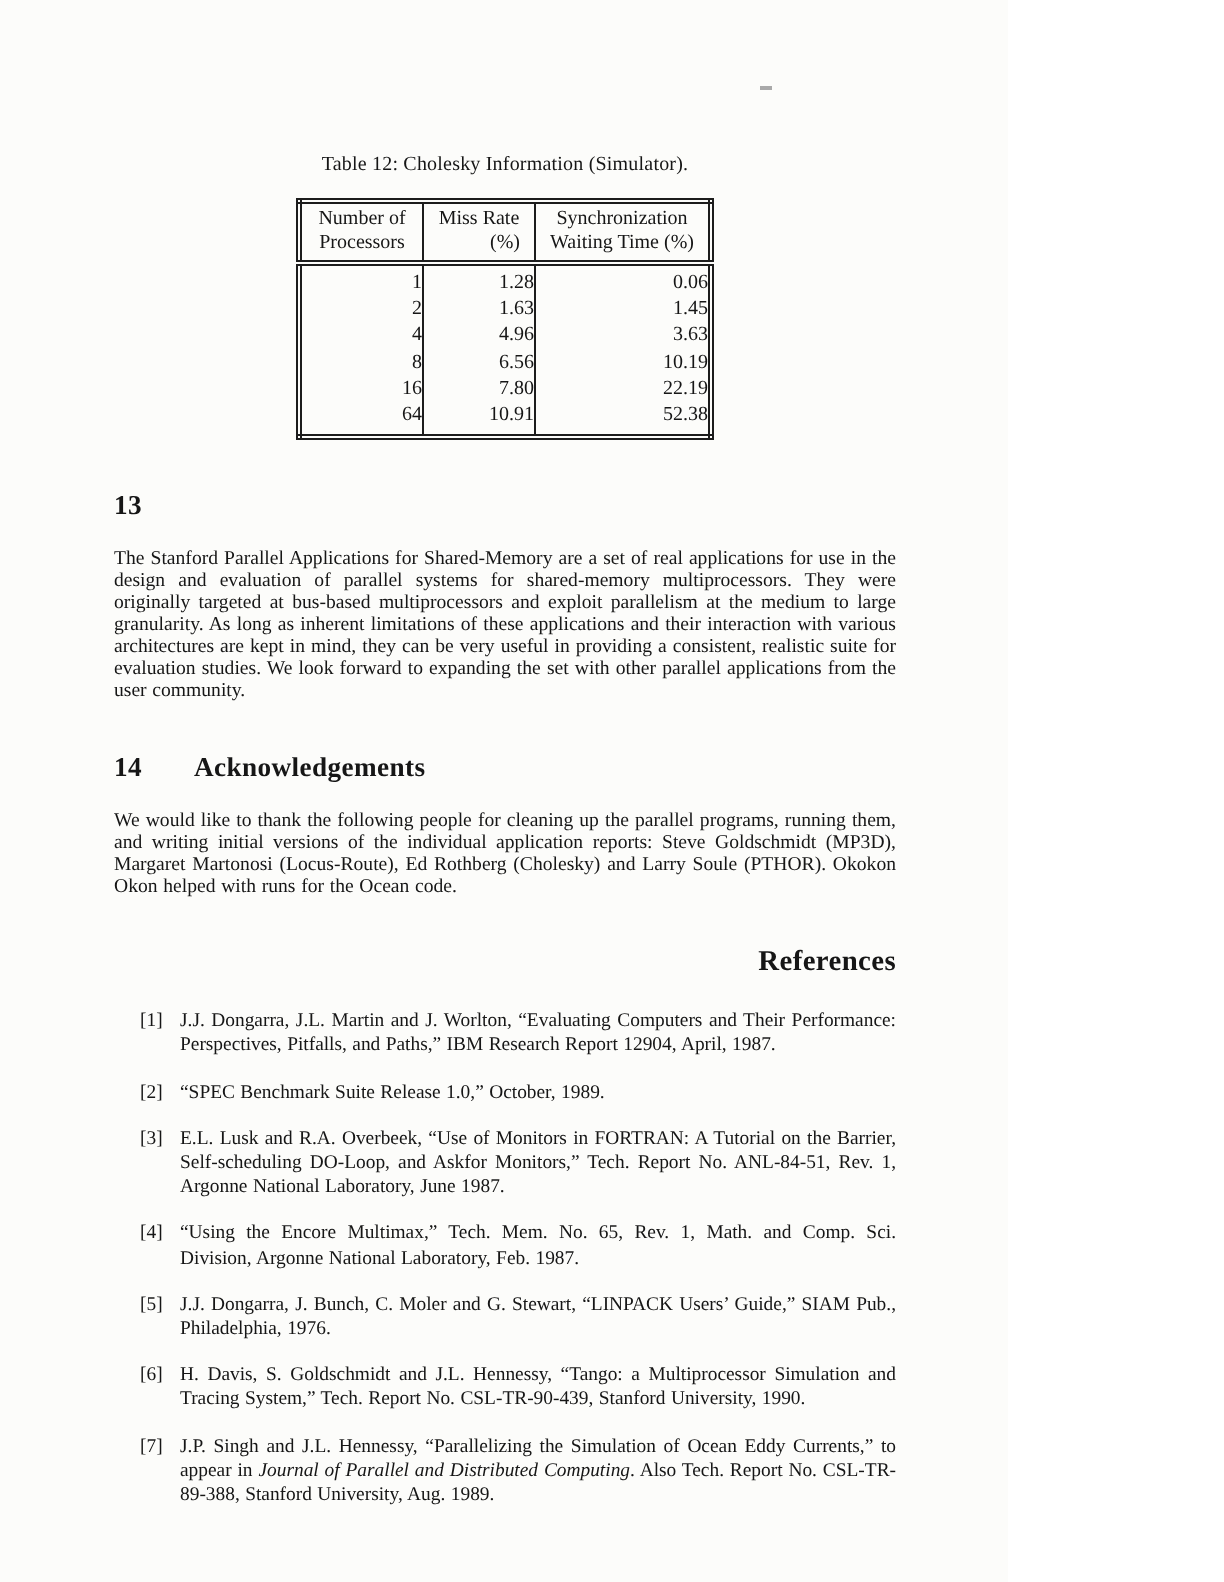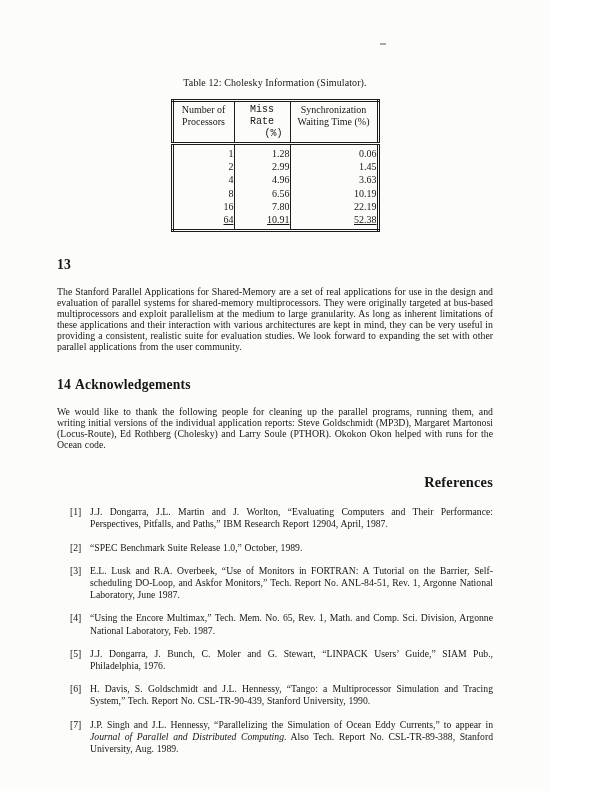--- a/index.html
+++ b/index.html
@@ -4,21 +4,20 @@
 <style>
   html, body { margin: 0; padding: 0; }
   .page {
     width: 504px;
     height: 791px;
     background: #fcfcfa;
     position: relative;
     overflow: hidden;
     font-family: "Liberation Serif", "DejaVu Serif", serif;
     color: #161616;
-    padding-left: 45px;
   }
   .content {
     position: absolute;
     left: 57px;
     right: 56px;
     top: 0;
   }
   .scan-artifact {
     position: absolute;
     left: 380px;
@@ -48,38 +47,38 @@
   table.datatable th:first-child, table.datatable td:first-child { border-left: none; }
   table.datatable thead th {
     border-bottom: 3px double #1c1c1c;
     font-weight: normal;
     vertical-align: top;
     padding: 2px 0 2px 0;
   }
   .th-line { line-height: 12px; text-align: center; padding: 0 5px; }
   .th-line.right { text-align: right; padding-right: 7px; }
   .col-proc { width: 60px; }
-  .col-miss { width: 55px; font-family: Liberation Mono, monospace; }
+  .col-miss { width: 55px; }
   .col-sync { width: 86px; }
   table.datatable tbody td {
     text-align: right;
     line-height: 13.2px;
   }
   table.datatable tbody tr:first-child td { padding-top: 2px; }
-  table.datatable tbody tr:last-child td { padding-bottom: 3px; text-decoration: underline; }
+  table.datatable tbody tr:last-child td { padding-bottom: 3px; }
   td.c1 { padding-right: 8px; }
   td.c2 { padding-right: 6px; }
   td.c3 { padding-right: 4px; }
   .section-heading {
     font-size: 13.6px;
     font-weight: bold;
     letter-spacing: 0.2px;
     display: flex;
   }
-  .section-heading .sec-num { margin-right: 4px; }
+  .section-heading .sec-num { margin-right: 26px; }
   .heading-13 { margin-top: 25px; }
   .heading-14 { margin-top: 25px; }
   .para {
     margin-top: 13px;
     font-size: 9.8px;
     line-height: 11px;
     text-align: justify;
     word-spacing: 0.4px;
   }
   .refs-heading {
@@ -144,21 +143,21 @@
         </tr>
       </thead>
       <tbody id="table-body">
           <tr>
             <td class="c1">1</td>
             <td class="c2">1.28</td>
             <td class="c3">0.06</td>
           </tr>
           <tr>
             <td class="c1">2</td>
-            <td class="c2">2.99</td>
+            <td class="c2">1.63</td>
             <td class="c3">1.45</td>
           </tr>
           <tr>
             <td class="c1">4</td>
             <td class="c2">4.96</td>
             <td class="c3">3.63</td>
           </tr>
           <tr>
             <td class="c1">8</td>
             <td class="c2">6.56</td>

